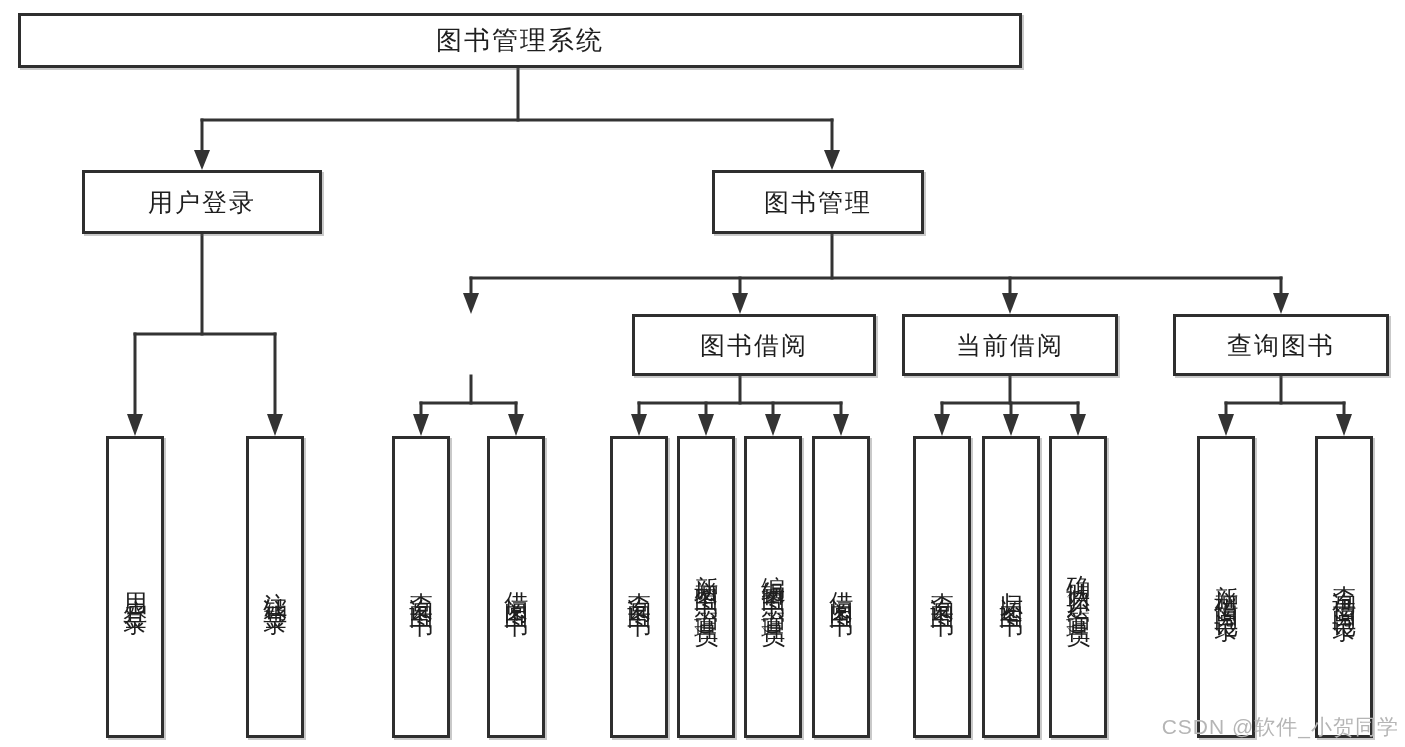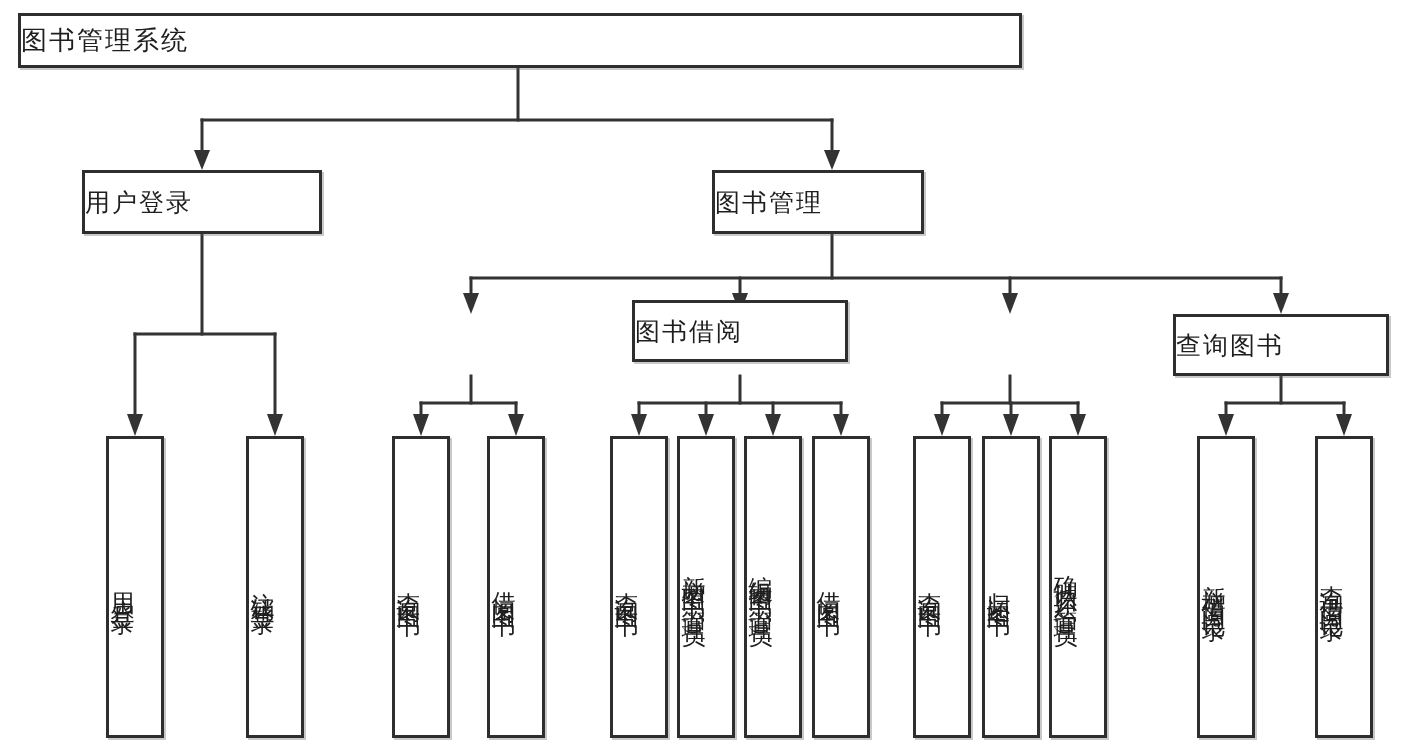--- a/index.html
+++ b/index.html
@@ -30,20 +30,21 @@
     stroke-width: 3;
     stroke-linecap: square;
   }
   svg.connectors path { fill: var(--line); }
   .box {
     position: absolute;
     border: 3px solid var(--border);
     background: var(--background);
     display: flex;
     align-items: center;
+    justify-content: center;
     box-shadow: 2px 2px 0 rgba(100,100,100,0.35);
   }
   .h-label {
     font-size: 25px;
     letter-spacing: 2px;
     color: var(--text);
     white-space: nowrap;
   }
   .root-box .h-label { font-size: 26px; }
   .vbox { width: 58px; top: 436px; height: 302px; }
@@ -136,22 +137,25 @@
     <span class="h-label">图书管理系统</span>
   </div>
 
   <div class="box" style="left:82px;top:170px;width:240px;height:64px">
     <span class="h-label">用户登录</span>
   </div>
   <div class="box" style="left:712px;top:170px;width:212px;height:64px">
     <span class="h-label">图书管理</span>
   </div>
 
-  <div class="box" style="left:632px;top:300px;width:216px;height:62px">
+  <div class="box" style="left:632px;top:314px;width:244px;height:62px">
     <span class="h-label">图书借阅</span>
+  </div>
+  <div class="box" style="left:902px;top:314px;width:216px;height:62px">
+    <span class="h-label">当前借阅</span>
   </div>
   <div class="box" style="left:1173px;top:314px;width:216px;height:62px">
     <span class="h-label">查询图书</span>
   </div>
 
   <div class="box vbox" style="left:106px">
     <span class="v-label">用户登录</span>
   </div>
   <div class="box vbox" style="left:246px">
     <span class="v-label">注销登录</span>
@@ -187,14 +191,15 @@
     <span class="v-label">确认归还（管理员）</span>
   </div>
 
   <div class="box vbox" style="left:1197px">
     <span class="v-label">新增借阅记录</span>
   </div>
   <div class="box vbox" style="left:1315px">
     <span class="v-label">查询借阅记录</span>
   </div>
 
+  <div class="watermark">CSDN @软件_小贺同学</div>
 
 </div>
 
 </body></html>

